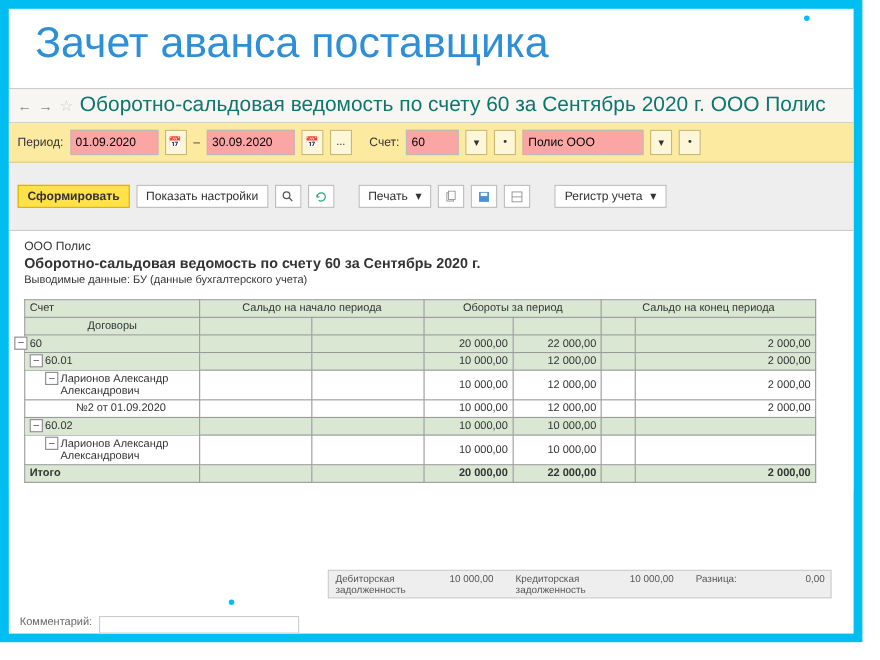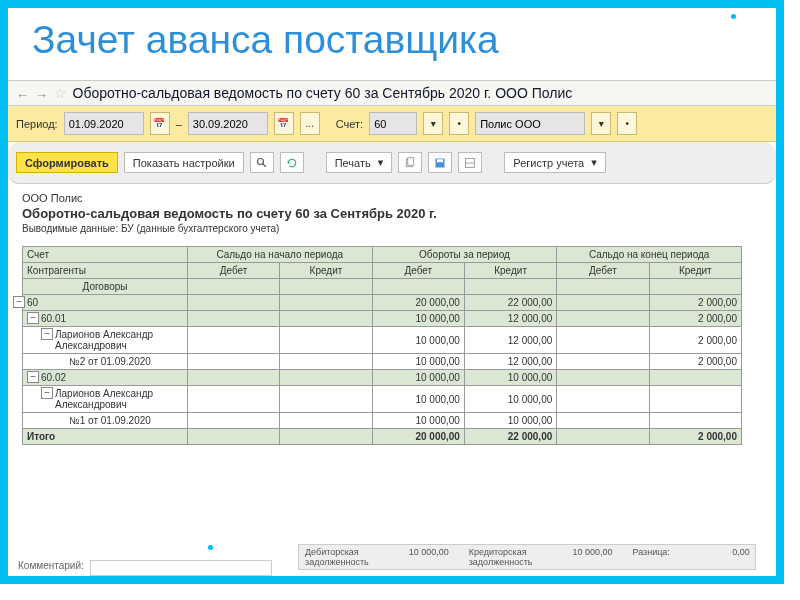--- a/index.html
+++ b/index.html
@@ -2,48 +2,48 @@
 <html><head>
 <meta charset="utf-8">
 <style>
 body { margin:0; font-family:Arial,sans-serif; font-size:11px; background:#fff; color:#333; }
 .frame { border:8px solid #00bdf2; width:784px; height:584px; position:relative; overflow:hidden; box-sizing:border-box; }
 .slide-title { font-size:39px; color:#2c8fd8; padding:10px 24px 6px; font-weight:400; }
 .doc { position:absolute; top:72px; left:0; right:0; }
 .titlebar { display:flex; align-items:center; gap:6px; padding:4px 8px; border-top:1px solid #ccc; border-bottom:1px solid #ccc; background:#f7f6f3; font-size:13px; }
 .nav-arrow { color:#888; cursor:pointer; }
 .star { color:#ccc; font-size:14px; }
-.titlebar-title { font-size:14px; color:#0f172a; }
+.titlebar-title { font-size:19px; color:#0f766e; }
 .filterbar { background:#fbeaa0; display:flex; align-items:center; gap:6px; padding:6px 8px; border-bottom:1px solid #d8c66c; }
 .lbl { font-size:11px; }
-.inp { background:#e5e5e5; border:1px solid #bbb; padding:2px 4px; font-size:11px; height:17px; box-sizing:content-box; }
+.inp { background:#fca5a5; border:1px solid #bbb; padding:2px 4px; font-size:11px; height:17px; box-sizing:content-box; }
 .inp.date { width:70px; }
 .inp.acc { width:38px; }
 .inp.org { width:100px; }
 .small-btn { background:#fdf6d8; border:1px solid #c7b96f; width:18px; height:21px; font-size:10px; display:inline-flex; align-items:center; justify-content:center; cursor:pointer; }
-.toolbar { background:#eee; display:flex; align-items:center; gap:6px; padding:10px 8px; border-bottom:1px solid #ccc;border-radius:11px; }
+.toolbar { background:#eee; display:flex; align-items:center; gap:6px; padding:20px 8px; border-bottom:1px solid #ccc; }
 .btn { background:#fefefe; border:1px solid #bbb; padding:3px 8px; font-size:11px; display:inline-flex; align-items:center; gap:4px; cursor:pointer; height:21px; box-sizing:border-box; }
 .btn.primary { background:#ffe14a; border-color:#d4b200; font-weight:bold; }
 .btn.icon { width:24px; padding:0; justify-content:center; }
 .report { padding:8px 14px; background:#fff; }
 .org-name { font-size:11px; margin-bottom:2px; }
 .rep-title { font-size:13px; font-weight:bold; margin-bottom:2px; }
 .rep-sub { font-size:10px; margin-bottom:6px; }
 table.data { border-collapse:collapse; width:720px; font-size:10px;margin-top:12px; }
 table.data th, table.data td { border:1px solid #999; padding:2px 4px; }
 table.data th { background:#d9e7d3; text-align:center; font-weight:normal; }
 table.data td.num { text-align:right; }
 table.data tr.gr td { background:#d9e7d3; }
 table.data tr.total td { font-weight:bold; }
 .tree-cell { position:relative; }
 .tree-toggle { position:absolute; left:-18px; top:1px; width:10px; height:10px; border:1px solid #888; background:#fff; font-size:9px; line-height:9px; text-align:center; cursor:pointer; }
 .sig-row { display:flex; gap:30px; margin-top:20px; font-size:10px; }
 .sig-item { border-top:1px solid #333; width:110px; text-align:center; padding-top:1px; }
 .sig-lbl { margin-right:8px; }
-.status { position:absolute; bottom:6px; left:290px; right:20px; background:#eee; border:1px solid #ccc; font-size:9px; display:flex; gap:20px; padding:2px 6px; color:#555; }
+.status { position:absolute; bottom:32px; left:290px; right:20px; background:#eee; border:1px solid #ccc; font-size:9px; display:flex; gap:20px; padding:2px 6px; color:#555; }
 .status span.v { text-align:right; flex:0 0 60px; }
 .comment-row { position:absolute; bottom:0; left:10px; font-size:10px; color:#666; display:flex; gap:6px; align-items:flex-start; }
 .comment-row .cinp { border:1px solid #ccc; width:180px; height:14px; background:#fff; }
 .deco-dot { position:absolute; width:5px; height:5px; border-radius:50%; background:#00bdf2; }
 svg.icon-svg { width:12px; height:12px; }
 </style>
 </head>
 <body>
 
 <div class="frame">
@@ -121,29 +121,20 @@
 
       <table class="data">
         <thead>
           <tr>
             <th rowspan="1" style="width:150px;text-align:left;">Счет</th>
             <th colspan="2">Сальдо на начало периода</th>
             <th colspan="2">Обороты за период</th>
             <th colspan="2">Сальдо на конец периода</th>
           </tr>
           <tr>
-            <th style="text-align:left;">Контрагенты</th>
-            <th style="width:80px;">Дебет</th>
-            <th style="width:80px;">Кредит</th>
-            <th style="width:80px;">Дебет</th>
-            <th style="width:80px;">Кредит</th>
-            <th style="width:80px;">Дебет</th>
-            <th style="width:80px;">Кредит</th>
-          </tr>
-          <tr>
             <th style="text-align:center;">Договоры</th>
             <th></th>
               <th></th>
               <th></th>
               <th></th>
               <th></th>
               <th></th>
           </tr>
         </thead>
         <tbody id="tbody">
@@ -187,29 +178,20 @@
               <td class="tree-cell" style="padding-left:18px"><span class="tree-toggle" style="left:4px">–</span>60.02</td>
               <td class="num"></td>
               <td class="num"></td>
               <td class="num">10 000,00</td>
               <td class="num">10 000,00</td>
               <td class="num"></td>
               <td class="num"></td>
             </tr>
             <tr>
               <td class="tree-cell" style="padding-left:32px"><span class="tree-toggle" style="left:18px">–</span>Ларионов Александр Александрович</td>
-              <td class="num"></td>
-              <td class="num"></td>
-              <td class="num">10 000,00</td>
-              <td class="num">10 000,00</td>
-              <td class="num"></td>
-              <td class="num"></td>
-            </tr>
-            <tr>
-              <td class="tree-cell" style="padding-left:46px">№1 от 01.09.2020</td>
               <td class="num"></td>
               <td class="num"></td>
               <td class="num">10 000,00</td>
               <td class="num">10 000,00</td>
               <td class="num"></td>
               <td class="num"></td>
             </tr>
           </tbody>
         <tfoot>
           <tr class="total gr">

